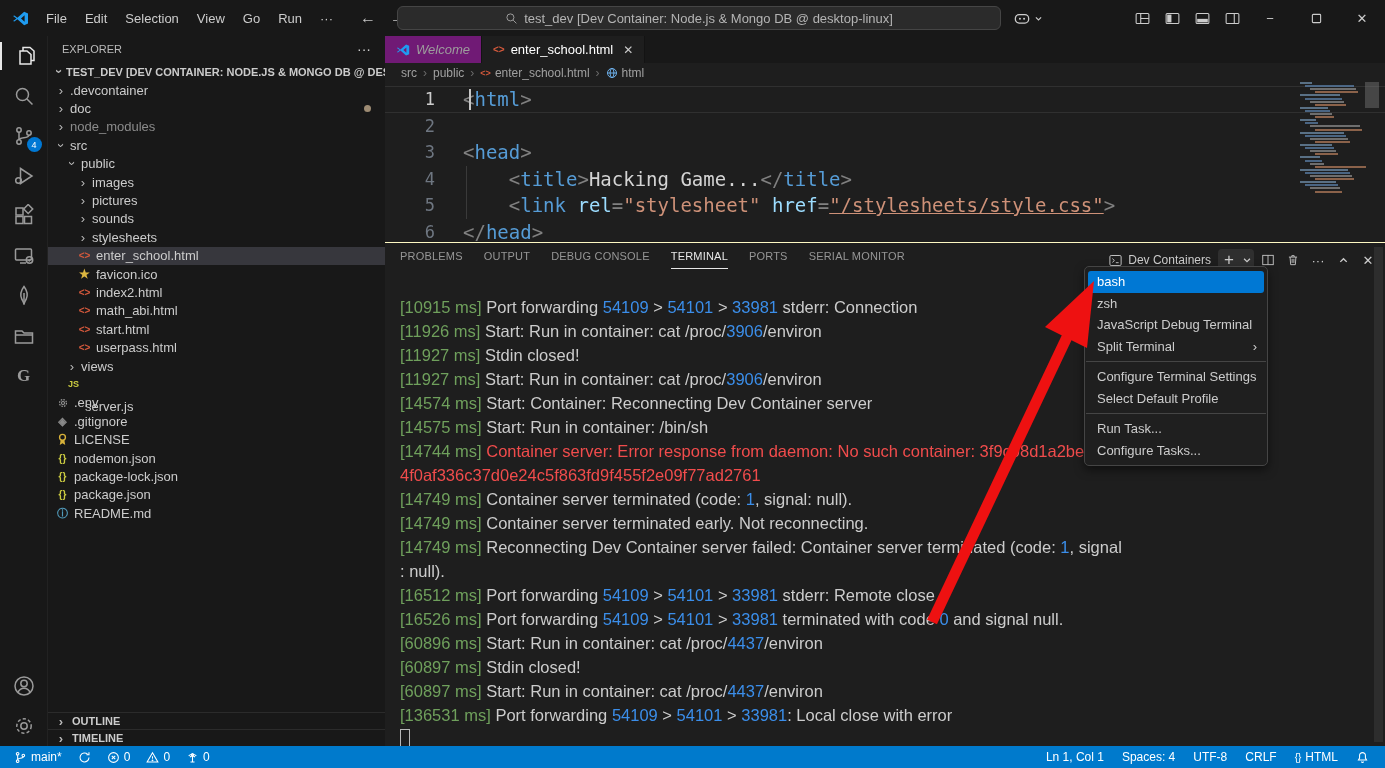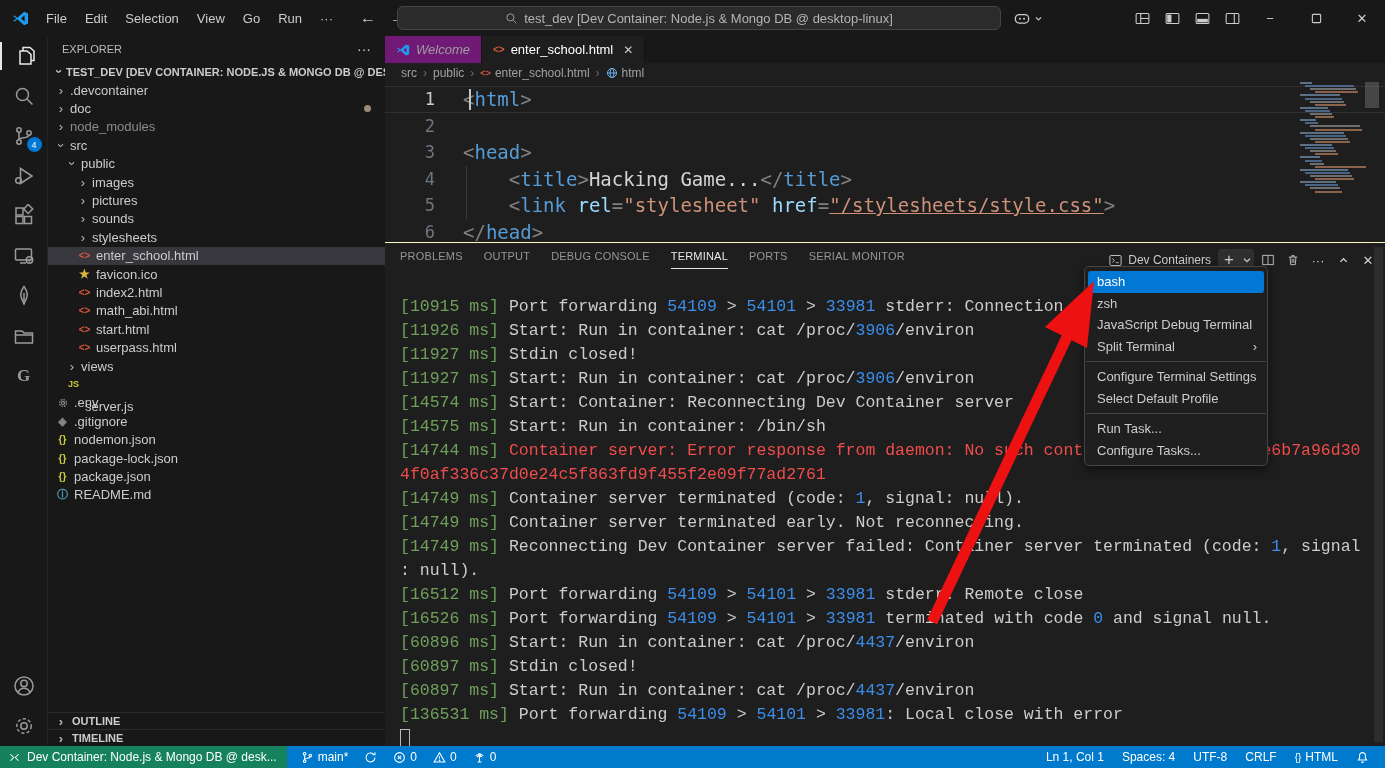--- a/index.html
+++ b/index.html
@@ -69,21 +69,21 @@
 
   
   .panel{position:absolute;left:0;right:0;top:206px;bottom:0;background:#1e1e1e;border-top:1px solid #fef9c3}
   .panel-tabs{height:26px;display:flex;align-items:center;padding-left:15px;gap:21px}
   .ptab{font-size:11px;color:#969696;height:26px;display:flex;align-items:center;border-bottom:1px solid transparent;letter-spacing:.2px}
   .ptab.active{color:#e7e7e7;border-bottom-color:#e7e7e7}
   .panel-toolbar{position:absolute;right:6px;top:4px;height:26px;display:flex;align-items:center;gap:3px;color:#ccc}
   .pt-label{display:flex;align-items:center;gap:5px;font-size:12px;margin-right:4px}
   .pt-btn{width:22px;height:22px;display:flex;align-items:center;justify-content:center}
   .pt-newgroup{display:flex;align-items:center;background:rgba(255,255,255,.08);border-radius:4px}
-  .terminal{position:absolute;left:0;right:0;top:26px;bottom:0;font-family:Liberation Mono, monospace;font-size:16.5px;line-height:24px;padding:26px 0 0 15px;white-space:pre;overflow:hidden}
+  .terminal{position:absolute;left:0;right:0;top:26px;bottom:0;font-family:Liberation Sans, sans-serif;font-size:16.5px;line-height:24px;padding:26px 0 0 15px;white-space:pre;overflow:hidden}
   .t-g{color:#6fa05c}.t-b{color:#3b8eea}.t-w{color:#ccc}.t-r{color:#f14c4c}
   .t-cursor{width:10px;height:20px;border:1px solid #b9b9b9;margin-top:2px}
   .term-scroll{position:absolute;right:2px;top:4px;bottom:4px;width:9px;background:rgba(90,90,90,.25)}
 
   
   .dropdown{position:absolute;left:1084px;top:266px;width:184px;background:#1f1f1f;border:1px solid #454545;border-radius:5px;padding:4px 0;z-index:30;box-shadow:0 4px 10px rgba(0,0,0,.5)}
   .dd-item{height:21.5px;display:flex;align-items:center;padding:0 10px 0 12px;font-size:13px;color:#ccc}
   .dd-item.sel{background:#0078d4;color:#fff;margin:0 3px;border-radius:3px;padding-left:9px}
   .dd-sep{height:1px;background:#454545;margin:4px 1px}
   .dd-sub{margin-left:auto;color:#ccc}
@@ -334,20 +334,29 @@
           <svg width="12" height="12" viewBox="0 0 16 16" style="margin:0 auto">
             <circle cx="8" cy="8" r="2" fill="none" stroke="#9a9a9a" stroke-width="1.4"></circle>
             <circle cx="8" cy="8" r="4.6" fill="none" stroke="#9a9a9a" stroke-width="1.6" stroke-dasharray="2.1 1.5"></circle>
           </svg>
         </span>
         <span class="lbl" style="padding-left: 3px;">.env</span>
       </div>
       <div class="erow" style="padding-left: 6px;">
         <span class="ficon" style="color: rgb(138, 138, 138); font-size: 11px;">◈</span>
         <span class="lbl" style="padding-left: 3px;">.gitignore</span>
+      </div>
+      <div class="erow" style="padding-left: 6px;">
+        <span class="ficon">
+          <svg width="11" height="13" viewBox="0 0 12 14" style="margin:0 auto">
+            <circle cx="6" cy="4.6" r="3.2" fill="none" stroke="#d8b23a" stroke-width="1.5"></circle>
+            <path d="M4 7.6 3 13l3-1.8L9 13 8 7.6" fill="#d8b23a"></path>
+          </svg>
+        </span>
+        <span class="lbl" style="padding-left: 3px;">LICENSE</span>
       </div>
       <div class="erow" style="padding-left: 6px;">
         <span class="ficon" style="color: rgb(203, 203, 65); font-size: 10px;">{}</span>
         <span class="lbl" style="padding-left: 3px;">nodemon.json</span>
       </div>
       <div class="erow" style="padding-left: 6px;">
         <span class="ficon" style="color: rgb(203, 203, 65); font-size: 10px;">{}</span>
         <span class="lbl" style="padding-left: 3px;">package-lock.json</span>
       </div>
       <div class="erow" style="padding-left: 6px;">
@@ -548,27 +557,20 @@
       <span>Configure Tasks...</span>
     </div>
   </div>
 
 <svg class="arrow-overlay" width="1385" height="768" viewBox="0 0 1385 768">
   <line x1="932" y1="622" x2="1067" y2="337" stroke="#ee1111" stroke-width="11"></line>
   <polygon points="1094,281 1087,348 1045,327" fill="#ee1111"></polygon>
 </svg>
 
 <div class="statusbar">
-  <div class="sb-remote">
-    <svg width="13" height="13" viewBox="0 0 16 16" class="wic">
-        <path d="M3 4 7 8l-4 4"></path>
-        <path d="M13 4 9 8l4 4"></path>
-      </svg>
-    <span>Dev Container: Node.js &amp; Mongo DB @ desk...</span>
-  </div>
   <div class="sb-left">
     <span class="sb-item">
       <svg width="13" height="13" viewBox="0 0 16 16" class="wic">
           <circle cx="4.5" cy="3.5" r="1.6"></circle>
           <circle cx="4.5" cy="12.5" r="1.6"></circle>
           <circle cx="11.5" cy="5.5" r="1.6"></circle>
           <path d="M4.5 5.1v5.8"></path>
           <path d="M11.5 7.1c0 2.6-7 1.3-7 3.4"></path>
         </svg>
       <span>main*</span>

